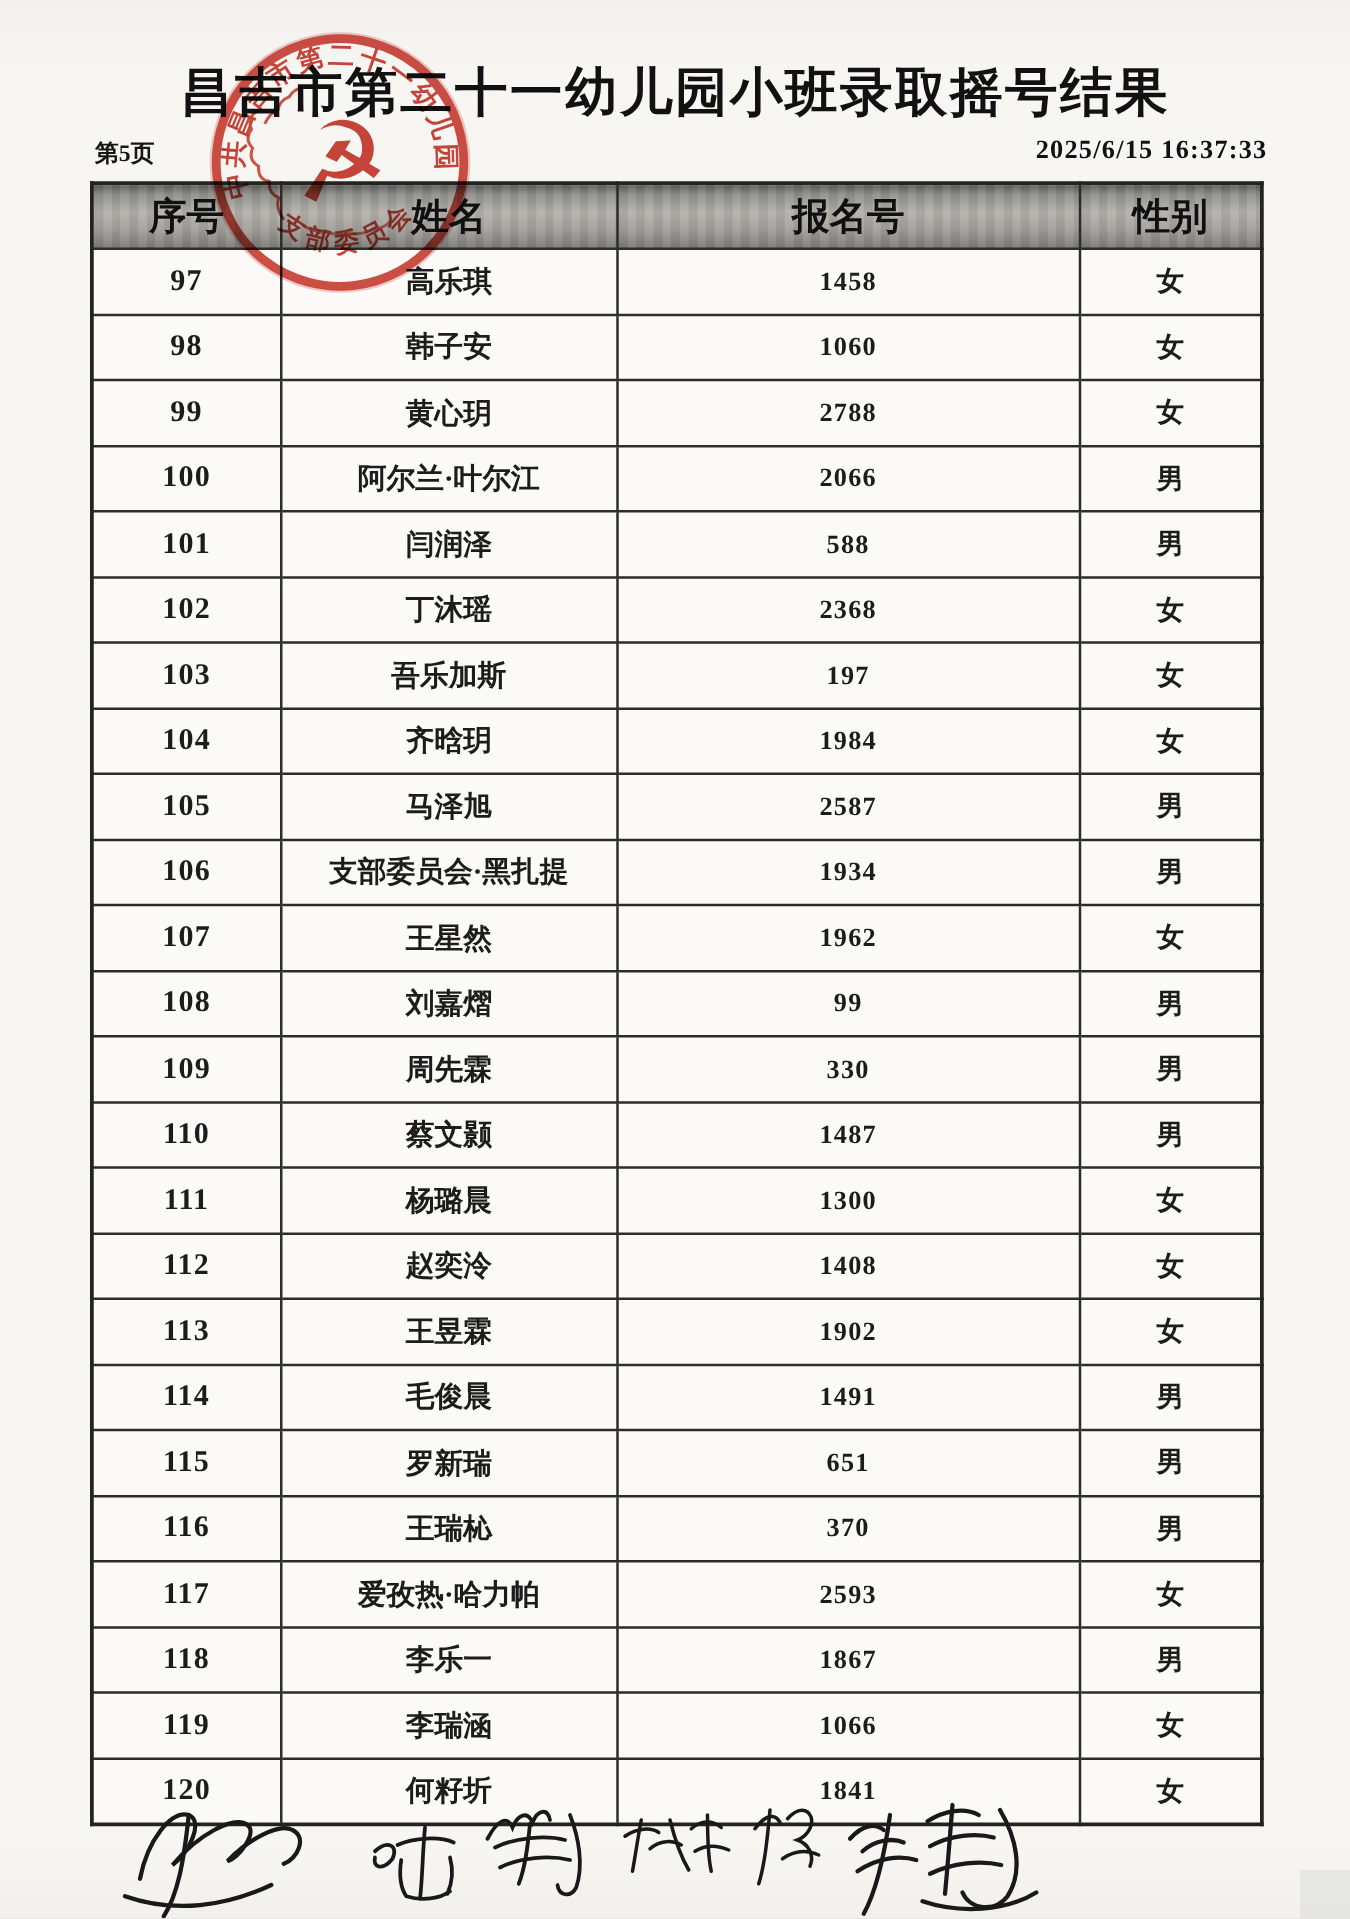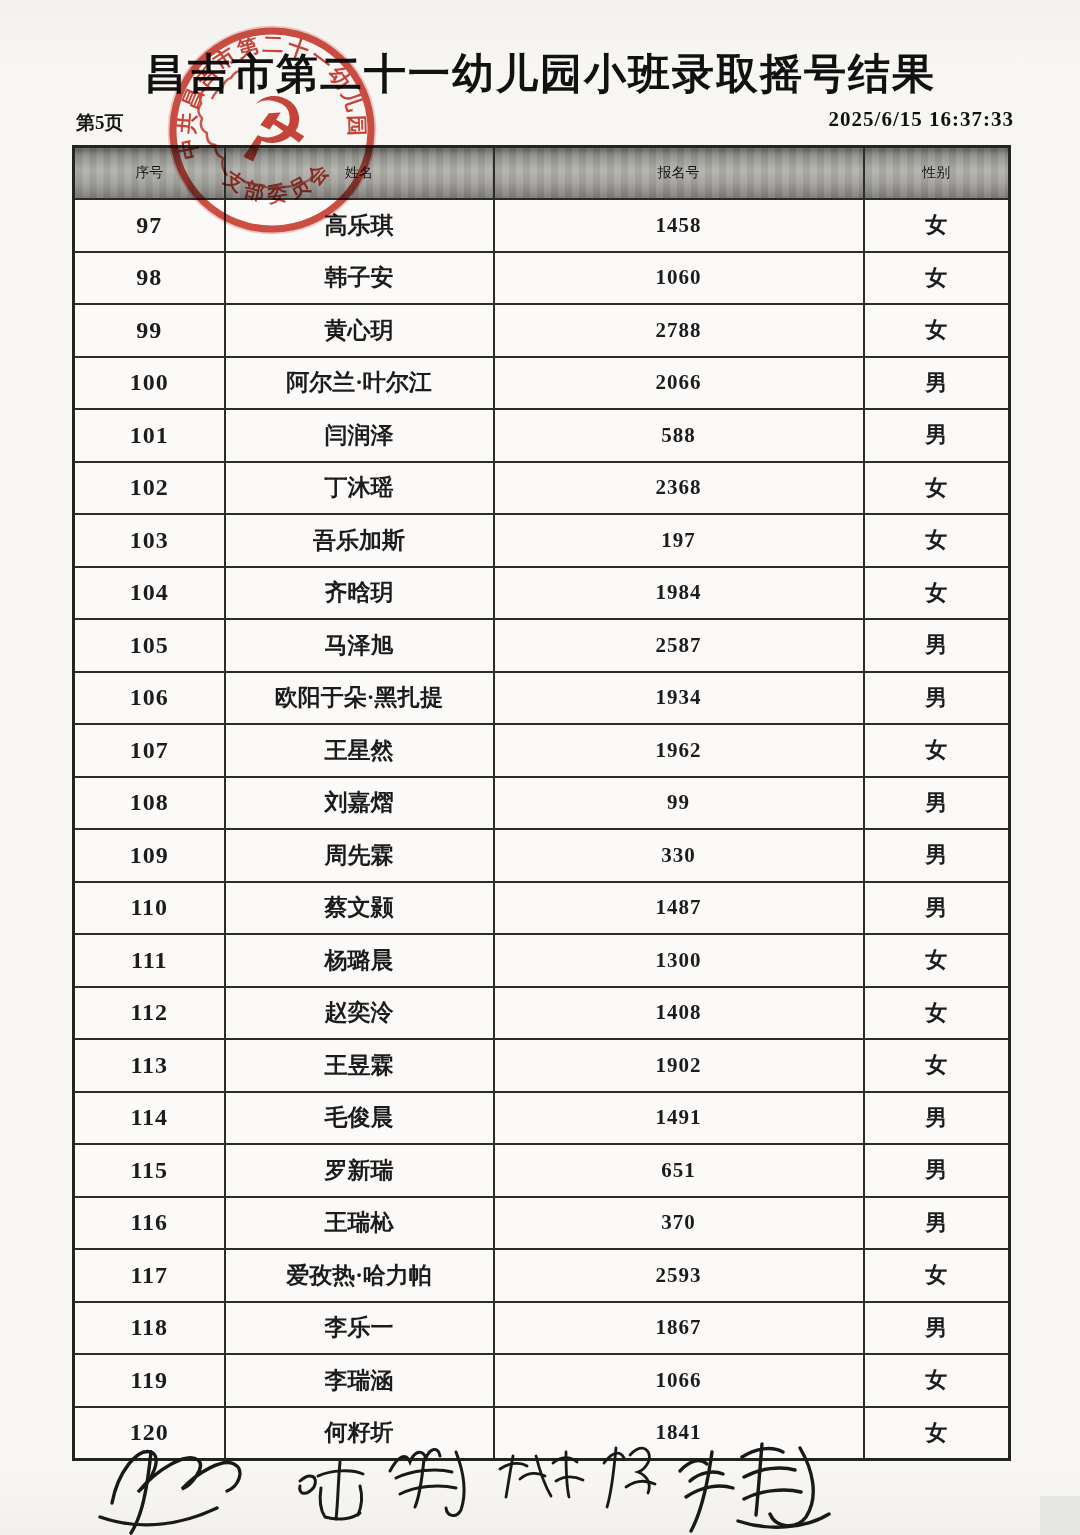--- a/index.html
+++ b/index.html
@@ -28,21 +28,21 @@
   table.roster{
     position:absolute; top:145px; left:72px;
     width:936px; border-collapse:collapse; table-layout:fixed;
     background:#fbfaf8;
   }
   table.roster col.c1{width:151px} table.roster col.c2{width:269px}
   table.roster col.c3{width:370px} table.roster col.c4{width:146px}
   table.roster, table.roster td, table.roster th{ border:2px solid #2c2c2a; }
   table.roster{ border:3px solid #232321; }
   thead th{
-    height:48px; font-size:14px; font-weight:400; color:#101010;
+    height:48px; font-size:30px; font-weight:700; color:#101010;
     background:
       repeating-linear-gradient(90deg, rgba(0,0,0,.05) 0 7px, rgba(255,255,255,.06) 7px 14px),
       linear-gradient(180deg,#5f5f5c 0%, #8f8f8b 14%, #b2b1ac 42%, #a3a29d 68%, #7c7b77 100%);
     border-top:5px solid #161614; border-bottom:4px solid #1d1d1b;
     font-family:"Liberation Sans","DejaVu Sans",sans-serif;
     text-shadow:0 0 1px rgba(255,255,255,.25);
   }
   tbody td{
     height:48.5px; text-align:center; vertical-align:middle;
     font-size:22px; font-weight:600; color:#1c1c1c;
@@ -149,21 +149,21 @@
 
         <tr>
           <td class="num">105</td>
           <td class="name">马泽旭</td>
           <td class="reg">2587</td>
           <td class="gender">男</td>
         </tr>
 
         <tr>
           <td class="num">106</td>
-          <td class="name">欧阳于朵·黑扎提</td>
+          <td class="name">支部委员会·黑扎提</td>
           <td class="reg">1934</td>
           <td class="gender">男</td>
         </tr>
 
         <tr>
           <td class="num">107</td>
           <td class="name">王星然</td>
           <td class="reg">1962</td>
           <td class="gender">女</td>
         </tr>

